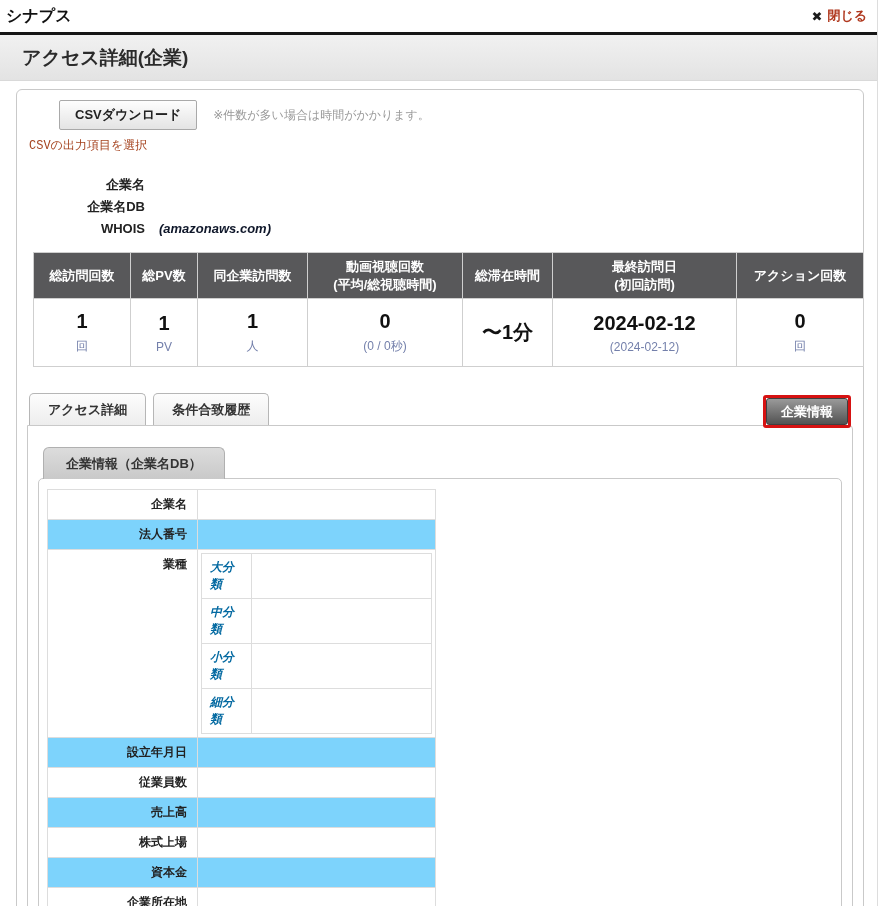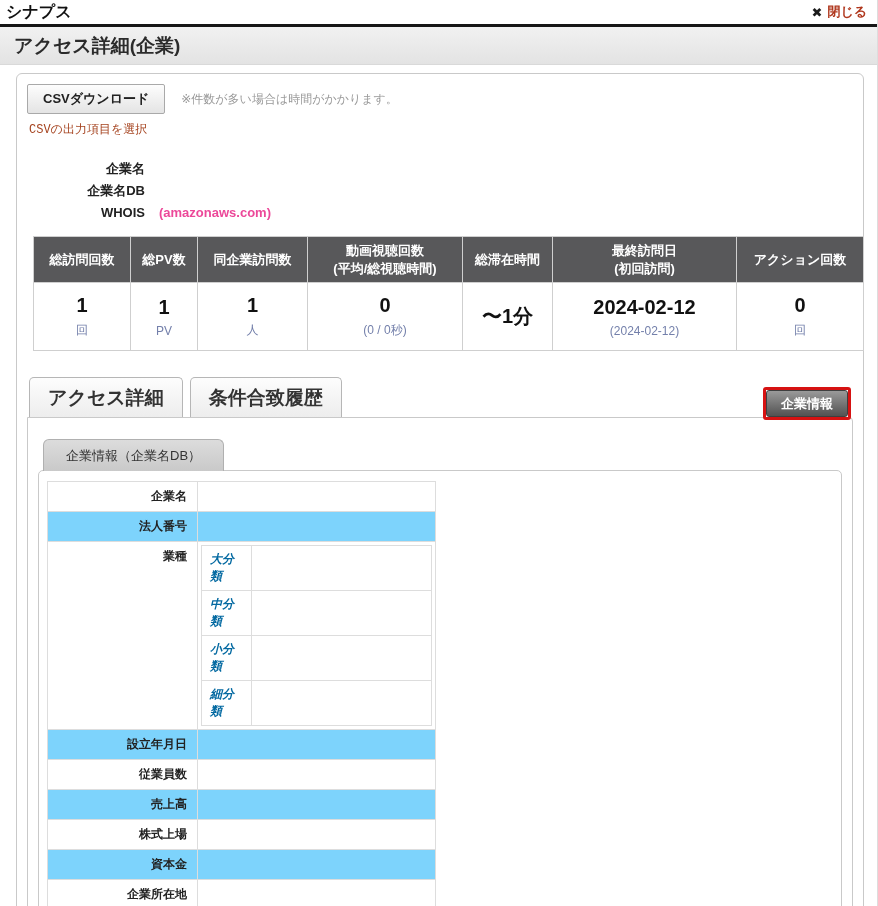--- a/index.html
+++ b/index.html
@@ -1,83 +1,83 @@
 <!DOCTYPE html>
 <html><head>
 <meta charset="utf-8">
 <style>
   * { box-sizing: border-box; margin: 0; padding: 0; }
   html,body { width: 878px; height: 906px; overflow: hidden; background: #fff;
     font-family: "Liberation Sans", "DejaVu Sans", sans-serif; color: #333; }
   .page { width: 878px; height: 906px; border-right: 1px solid #ddd; }
 
   
-  .topbar { height: 27px; display: flex; align-items: center; justify-content: space-between;
+  .topbar { height: 35px; display: flex; align-items: center; justify-content: space-between;
     padding: 0 10px 0 6px; border-bottom: 3px solid #161616; background: #fff; }
   .app-title { font-size: 16px; font-weight: bold; color: #111; }
   .close-area { display: flex; align-items: center; gap: 5px; cursor: pointer; }
   .close-x { color: #1a1a1a; font-size: 13px; font-weight: bold; }
   .close-label { color: #b0381e; font-size: 13px; font-weight: bold; }
 
   
-  .titlebar { height: 38px; background: linear-gradient(#f1f1f1, #e3e3e3);
-    display: flex; align-items: center; padding-left: 14px; border-bottom: 1px solid #d9d9d9; }
+  .titlebar { height: 46px; background: linear-gradient(#f1f1f1, #e3e3e3);
+    display: flex; align-items: center; padding-left: 22px; border-bottom: 1px solid #d9d9d9; }
   .titlebar h1 { font-size: 19px; font-weight: bold; color: #2b2b2b; }
 
   
   .panel { margin: 8px 12px 0 16px; width: 848px; border: 1px solid #c9c9c9;
     border-radius: 6px; background: #fff; padding: 10px 10px 8px 10px; height: 858px; }
 
   .csv-row { display: flex; align-items: center; }
   .btn { background: linear-gradient(#fdfdfd, #e4e4e4); border: 1px solid #a9a9a9;
     border-radius: 2px; font-size: 13px; font-weight: bold; color: #222;
-    padding: 5px 15px; cursor: pointer; font-family: inherit; }
+    padding: 5px 15px; cursor: pointer; font-family: inherit; margin-left: 32px; }
   .csv-note { margin-left: 16px; font-size: 12px; color: #999; }
   .csv-link { display: inline-block; margin: 7px 0 0 2px; font-size: 12px;
     color: #a5431f; cursor: pointer; text-decoration: none; font-family: Liberation Mono, monospace; }
 
   
   .summary { margin: 20px 0 0 0; }
   .sum-row { display: flex; line-height: 22px; }
   .sum-label { width: 118px; text-align: right; font-size: 13px; font-weight: bold; color: #222; }
   .sum-value { margin-left: 14px; font-size: 13px; }
-  .whois-value { color: #ec4899; font-weight: bold; }
+  .whois-value { color: #0f172a; font-weight: bold; font-style: italic; }
   .visit-note { margin-left: 36px; font-size: 12px; color: #8a8a8a; }
   .visit-arrow { color: #3a6cb3; font-size: 10px; margin-right: 4px; }
 
   
   .stats { margin: 12px 15px 0 6px; border-collapse: collapse; table-layout: fixed; width: 830px; }
   .stats th { background: #58585a; color: #fff; font-size: 13px; font-weight: bold;
     border: 1px solid #cfcfcf; height: 46px; padding: 4px 2px; text-align: center; vertical-align: middle; }
   .stats td { border: 1px solid #cfcfcf; background: #fff; height: 68px;
     text-align: center; vertical-align: middle; padding: 6px 2px; }
   .stats .num { font-size: 20px; font-weight: bold; color: #111; }
   .stats .unit { font-size: 12px; color: #7480ab; margin-top: 5px; }
   .stats .unit:empty, .stats .thl2:empty { display: none; }
   .thl2 { font-weight: bold; }
 
   
   .tabs-row { display: flex; align-items: flex-end; margin-top: 26px; padding: 0 2px; }
   .tab { background: linear-gradient(#fdfdfd, #ededed); border: 1px solid #b6b6b6;
-    border-bottom: none; border-radius: 5px 5px 0 0; font-size: 19px; font-weight: bold;
+    border-bottom: none; border-radius: 5px 5px 0 0; font-size: 13px; font-weight: bold;
     color: #333; padding: 7px 18px 6px; margin-right: 7px; cursor: pointer; }
   .red-outline { border: 3px solid #d61212; border-radius: 3px; display: inline-block;
     line-height: 0; margin-left: auto; margin-bottom: -3px; }
   .dark-btn { background: linear-gradient(#9a9a9a, #525252); border: 1px solid #3f3f3f;
     border-radius: 3px; color: #fff; font-size: 13px; font-weight: bold;
     padding: 6px 14px; cursor: pointer; font-family: inherit; line-height: 1; }
 
   
   .content-box { border: 1px solid #c9c9c9; border-radius: 0 4px 4px 4px;
     padding: 20px 10px 14px 10px; background: #fff; }
 
   .section { margin-bottom: 4px; }
   .section-tab { display: inline-block; margin-left: 5px; background: linear-gradient(#dcdcdc, #c9c9c9);
     border: 1px solid #b0b0b0; border-bottom: none; border-radius: 6px 6px 0 0;
-    font-size: 13px; font-weight: normal; color: #333; padding: 7px 22px 6px; position: relative; top: 1px; }
+    font-size: 13px; font-weight: bold; color: #333; padding: 7px 22px 6px; position: relative; top: 1px; }
   .section-box { border: 1px solid #c9c9c9; border-radius: 5px; padding: 10px 8px; background: #fff; }
 
   
   .info-table { width: 100%; border-collapse: collapse; font-size: 12px; }
   .info-table td { border: 1px solid #ddd; padding: 6px 10px; height: 25px; }
   .info-table .lbl { width: 150px; text-align: right; font-weight: bold; color: #222; }
   .row-alt td { background: #7dd3fc; }
   .row-plain td { background: #fff; }
   .ind-lbl-cell { vertical-align: top; padding-top: 9px; }
   .ind-val-cell { padding: 3px !important; }

